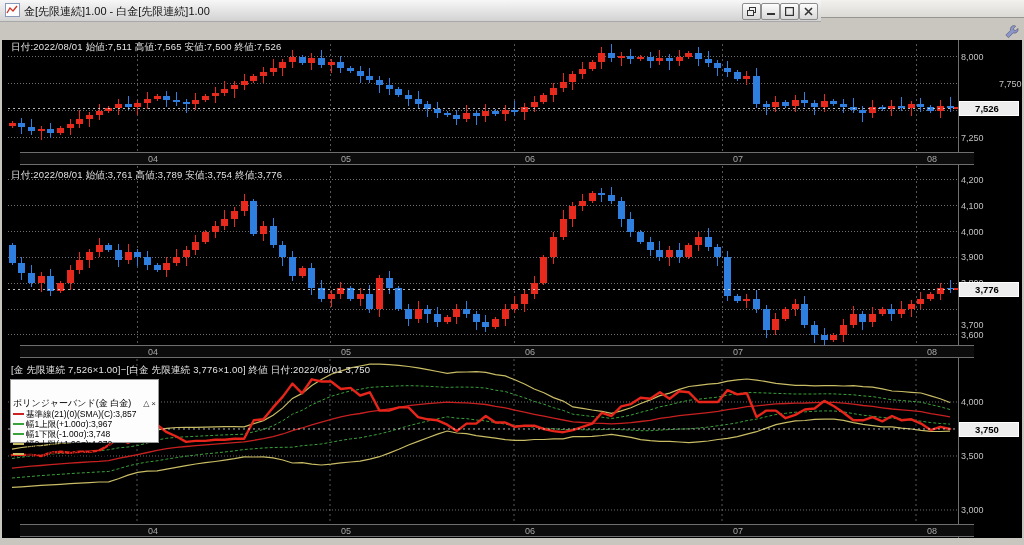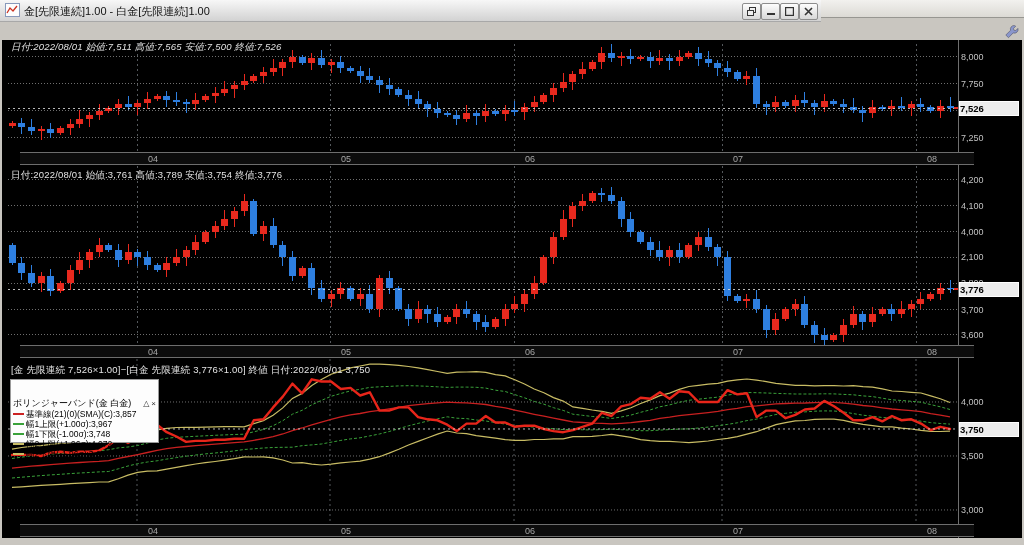--- a/index.html
+++ b/index.html
@@ -28,21 +28,21 @@
   .tool.active{border-color:#7a6ad8;background:#e4e0f6;}
   #wrench-btn{right:4px;top:23px;width:18px;height:16px;display:flex;align-items:center;justify-content:center;}
   
   #chart-bg{left:2px;top:40px;width:1020px;height:498px;background:#000;}
   #axis-sep{left:958px;top:40px;width:1px;height:498px;background:#6f6f6f;}
   .xstrip{left:20px;width:954px;height:11px;background:#0c0c0c;border-top:1px solid #6e6e6e;border-bottom:1px solid #6e6e6e;}
   .xtick{position:absolute;top:1px;font-size:9px;color:#a8a8a8;transform:translateX(-50%);}
   .info-line{font-size:9.5px;color:#e4e4e4;white-space:nowrap;letter-spacing:.2px;}
   .ytick{left:961px;font-size:9px;color:#c2c2c2;}
   .pricebox{left:959px;width:54px;height:13px;background:#ededed;border:1px solid #fff;
-    color:#000;font-size:9.5px;font-weight:bold;text-align:left;line-height:13px;padding-right:4px;}
+    color:#000;font-size:9.5px;font-weight:bold;text-align:center;line-height:13px;padding-right:4px;}
   
   #legend{left:10px;top:379px;width:149px;height:64px;background:#fdfdfd;border:1px solid #9a9a9a;
     font-size:8.5px;color:#000;padding:18px 2px;box-sizing:border-box;}
   #legend-title-row{display:flex;justify-content:space-between;font-size:9px;line-height:10px;}
   .legend-row{display:flex;align-items:center;line-height:10px;white-space:nowrap;}
   .legend-swatch{display:inline-block;width:11px;height:0;border-top:2px solid;margin-right:2px;}
   .legend-btn{font-size:8px;color:#333;margin-left:2px;}
   svg{display:block;}
 </style>
 </head>
@@ -628,21 +628,21 @@
       <span class="xtick" style="left: 912px;">08</span>
     </div>
   <div class="xstrip abs" id="strip2" style="top:524px;">
       <span class="xtick" style="left: 133px;">04</span>
       <span class="xtick" style="left: 326px;">05</span>
       <span class="xtick" style="left: 510px;">06</span>
       <span class="xtick" style="left: 718px;">07</span>
       <span class="xtick" style="left: 912px;">08</span>
     </div>
 
-  <div class="info-line abs" style="left:11px;top:41px;font-style:italic;">日付:2022/08/01 始値:7,511 高値:7,565 安値:7,500 終値:7,526</div>
+  <div class="info-line abs" style="left:11px;top:41px;">日付:2022/08/01 始値:7,511 高値:7,565 安値:7,500 終値:7,526</div>
   <div class="info-line abs" style="left:11px;top:169px;">日付:2022/08/01 始値:3,761 高値:3,789 安値:3,754 終値:3,776</div>
   <div class="info-line abs" style="left:11px;top:364px;">[金 先限連続 7,526×1.00]−[白金 先限連続 3,776×1.00] 終値 日付:2022/08/01 3,750</div>
 
   <div id="legend" class="abs">
     <div id="legend-title-row">
       <span>ボリンジャーバンド(金 白金)</span>
       <span>
         <span class="legend-btn">△</span><span class="legend-btn">×</span>
       </span>
     </div>
@@ -665,30 +665,30 @@
         </div>
         <div class="legend-row">
           <span class="legend-swatch" style="border-top-color: rgb(200, 188, 100);"></span>
           <span>幅2下限(-1.96σ):3,643</span>
         </div>
       </div>
   </div>
 
   <div id="overlays">
       <div class="ytick abs" style="top:52px;">8,000</div>
-      <div class="ytick abs" style="top:79px;">7,750</div>
+      <div class="ytick abs" style="top:79px;margin-left:38px;">7,750</div>
       <div class="ytick abs" style="top:106px;">7,500</div>
       <div class="ytick abs" style="top:133px;text-align:right;">7,250</div>
       <div class="pricebox abs" style="top:101px;">7,526</div>
       <div class="ytick abs" style="top:175px;">4,200</div>
       <div class="ytick abs" style="top:201px;">4,100</div>
       <div class="ytick abs" style="top:227px;">4,000</div>
-      <div class="ytick abs" style="top:252px;">2,100</div>
+      <div class="ytick abs" style="top:252px;">3,900</div>
       <div class="ytick abs" style="top:278px;">3,800</div>
-      <div class="ytick abs" style="top:305px;">3,700</div>
+      <div class="ytick abs" style="top:320px;">3,700</div>
       <div class="ytick abs" style="top:330px;">3,600</div>
       <div class="pricebox abs" style="top:282px;">3,776</div>
       <div class="ytick abs" style="top:397px;">4,000</div>
       <div class="ytick abs" style="top:451px;">3,500</div>
       <div class="ytick abs" style="top:505px;">3,000</div>
       <div class="pricebox abs" style="top:422px;">3,750</div>
     </div>
 </div>
 
 </body></html>

